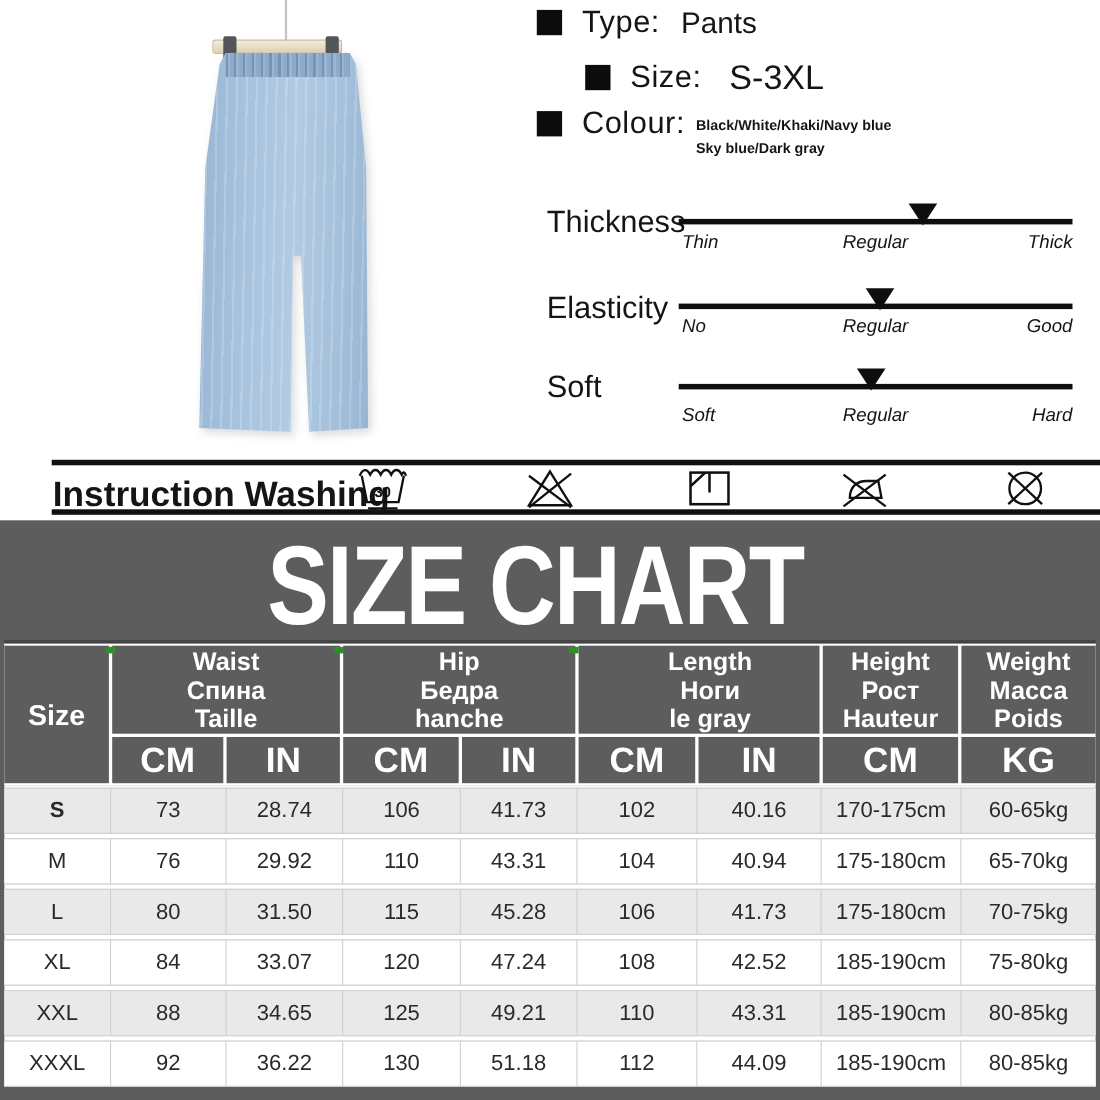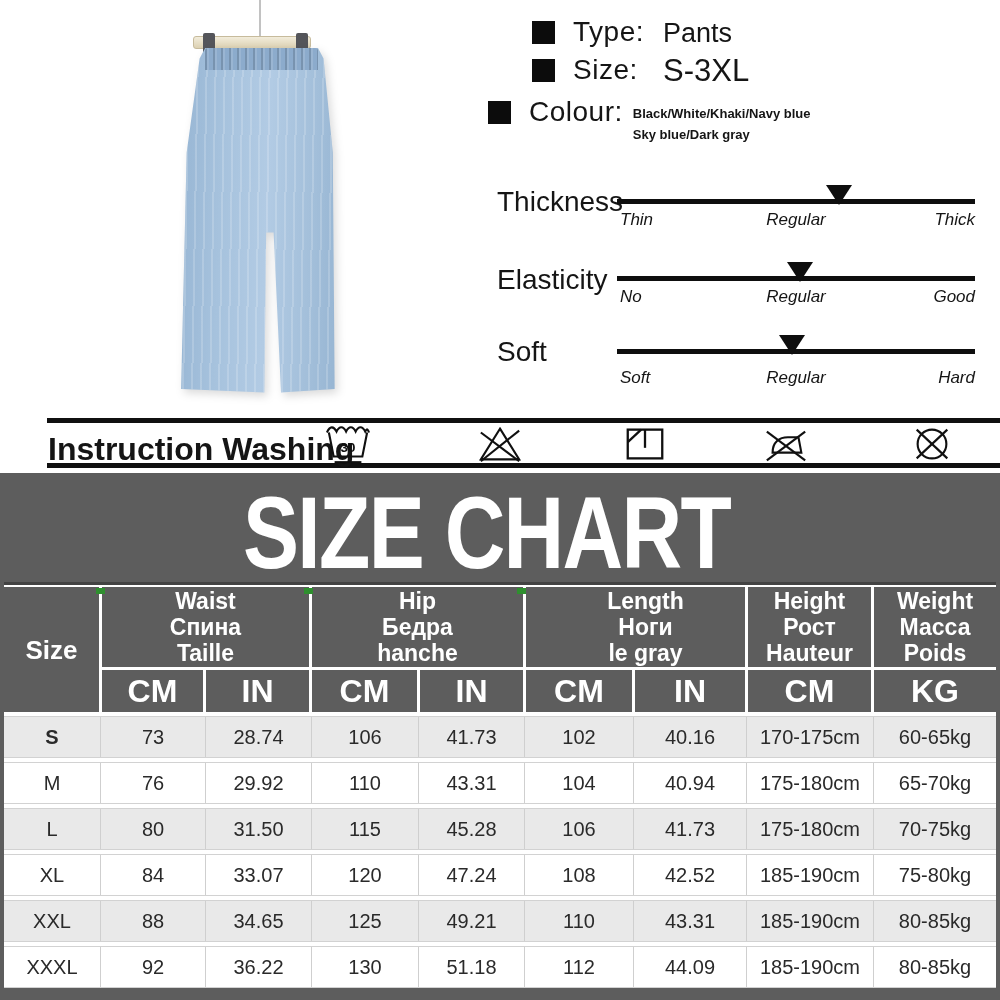--- a/index.html
+++ b/index.html
@@ -19,21 +19,21 @@
     clip-path:polygon(19% 0,80% 0,83% 3%,88% 30%,89% 98%,60% 99%,56% 53%,52% 53%,51% 99%,6% 98%,9% 30%,16% 3%); }
   .pants-body::after { content:""; position:absolute; inset:0;
     background:repeating-linear-gradient(91deg,rgba(255,255,255,.18) 0 2px,rgba(0,0,0,0) 2px 9px);
     clip-path:inherit; }
   .pants-waist { position:absolute; left:19%; top:0; width:61%; height:22px; background:#8cabcc;
     background-image:repeating-linear-gradient(90deg,rgba(0,0,0,.14) 0 2px,rgba(255,255,255,.12) 2px 4px,rgba(0,0,0,0) 4px 8px);
     border-radius:3px 3px 0 0; }
 
   
   .info-row { position:absolute; left:488px; display:flex; align-items:flex-start; }
-  .i1 { top:16px;margin-left:44px; } .i2 { top:54px;margin-left:44px; } .i3 { top:96px; }
+  .i1 { top:4px; } .i2 { top:54px;margin-left:44px; } .i3 { top:96px; }
   .bullet { width:23px; height:23px; background:#0c0c0c; margin-top:5px; flex:none; }
   .info-label { font-size:28px; margin-left:18px; min-width:80px; margin-right:10px; letter-spacing:.5px; }
   .val-type { font-size:27px; margin-top:2px; }
   .val-size { font-size:31px; margin-top:-1px; }
   .val-colour { font-size:13px; font-weight:bold; line-height:21px; margin-top:7px; }
 
   
   .slider { position:absolute; left:0; top:0; width:1000px; }
   .s1 { --ny:186px; --ly:199px; --gap:11px; }
   .s2 { --ny:264px; --ly:276px; --gap:11px; }

